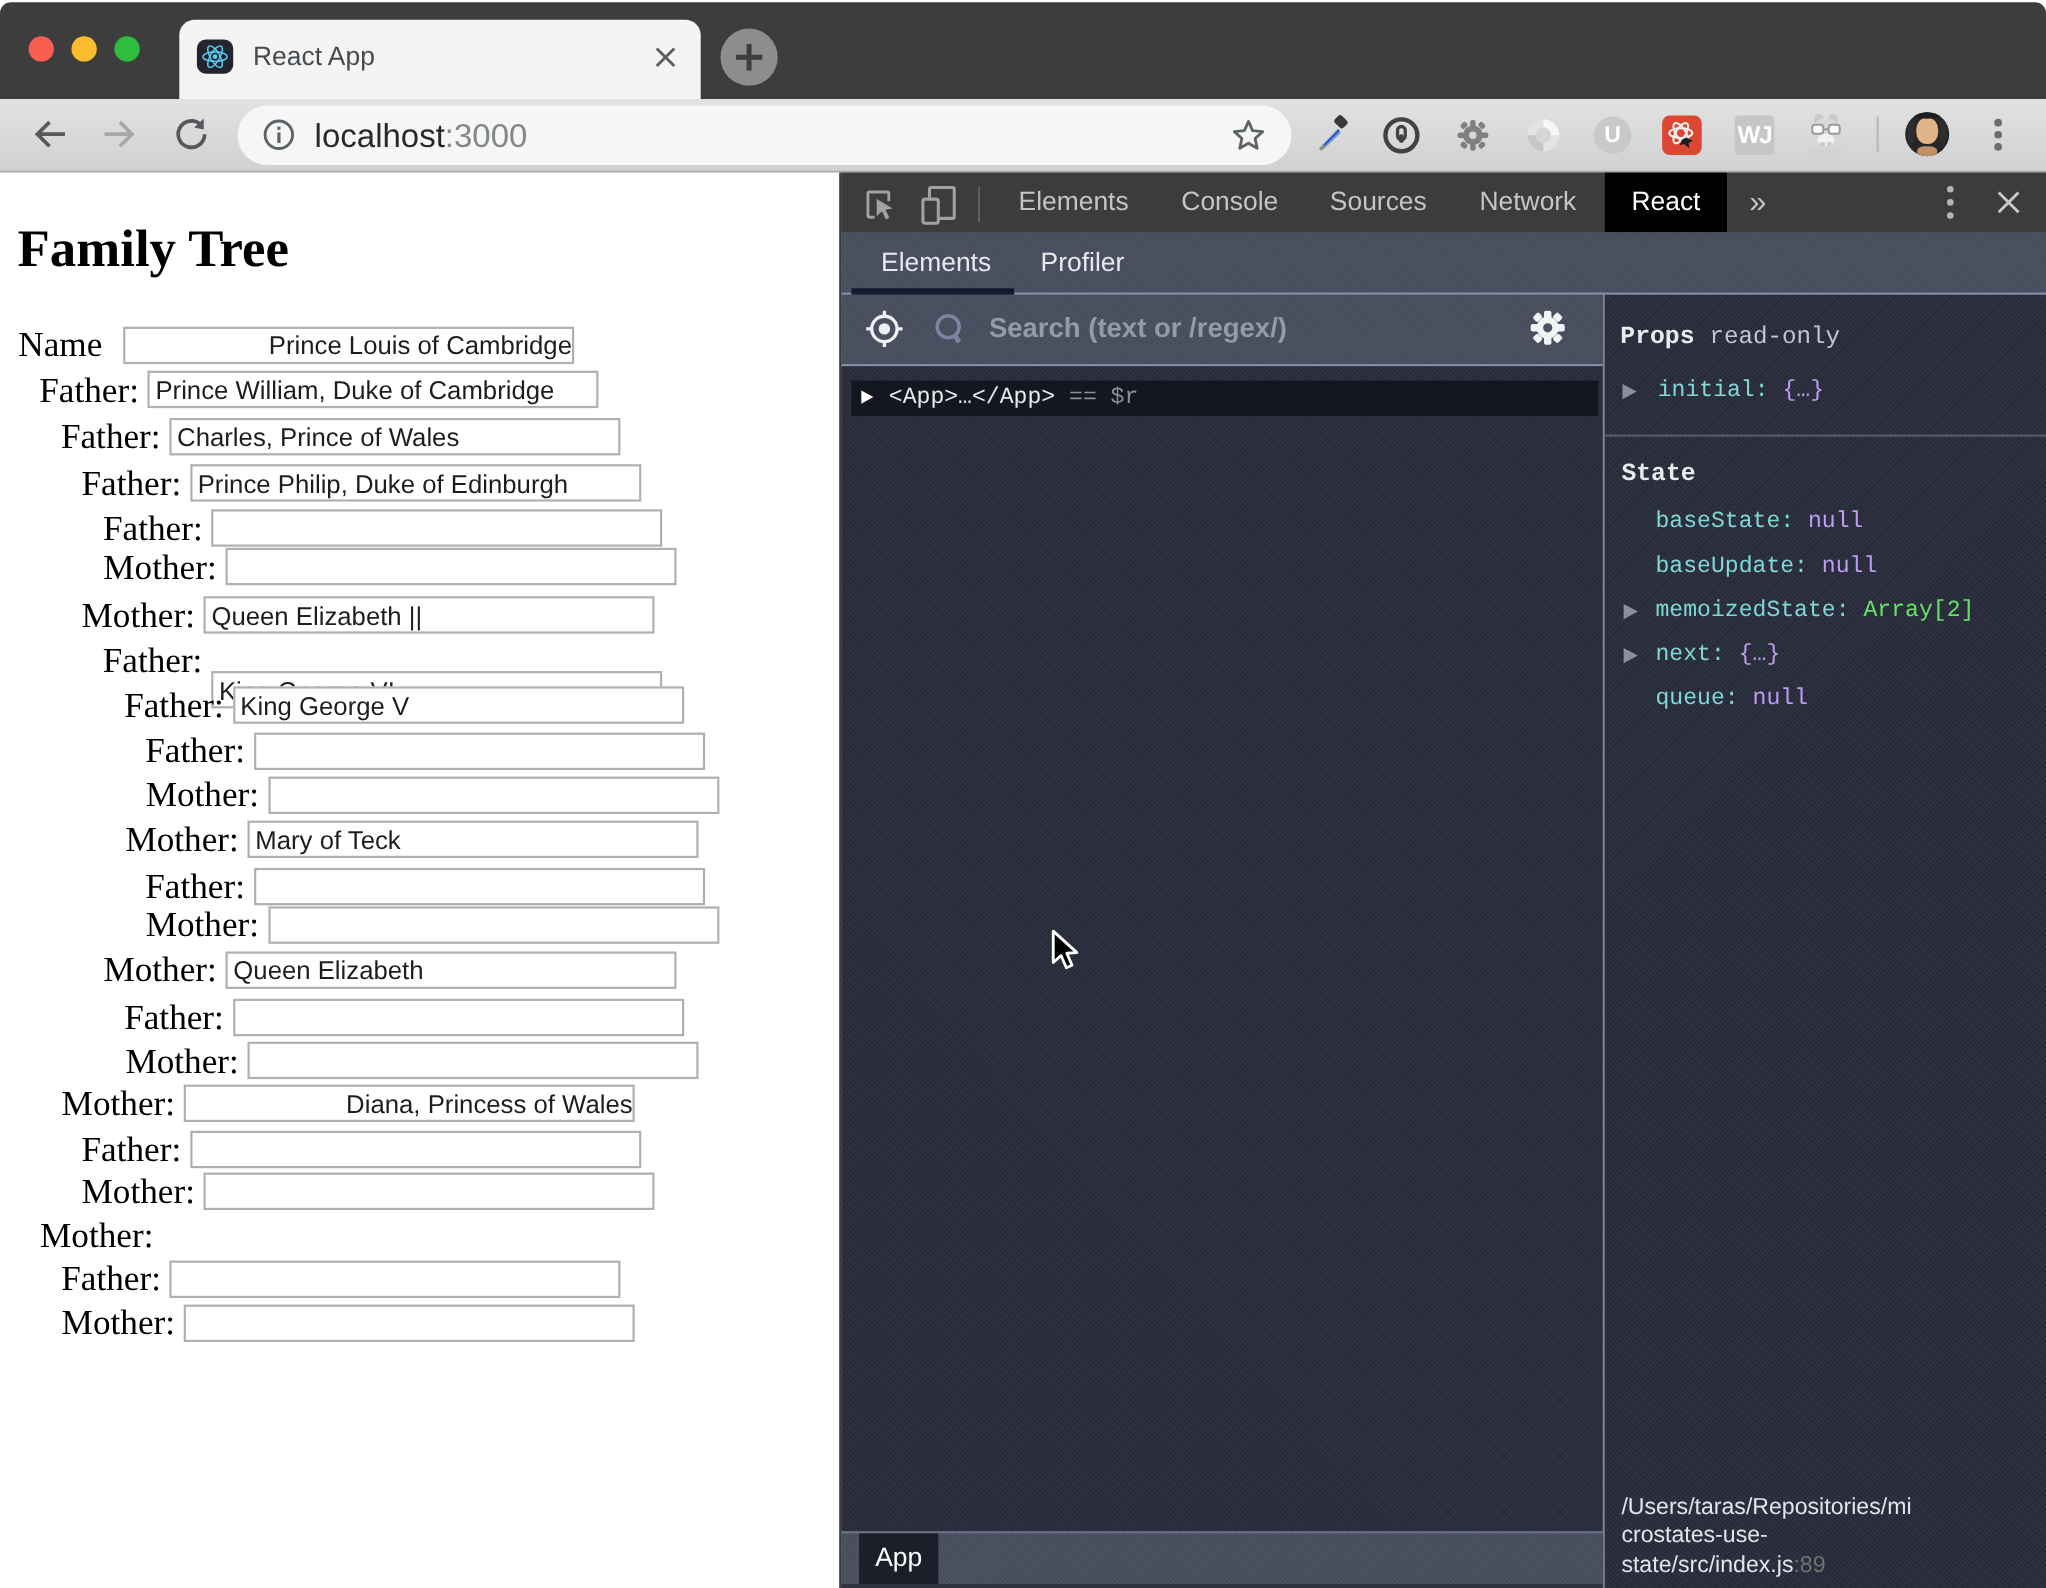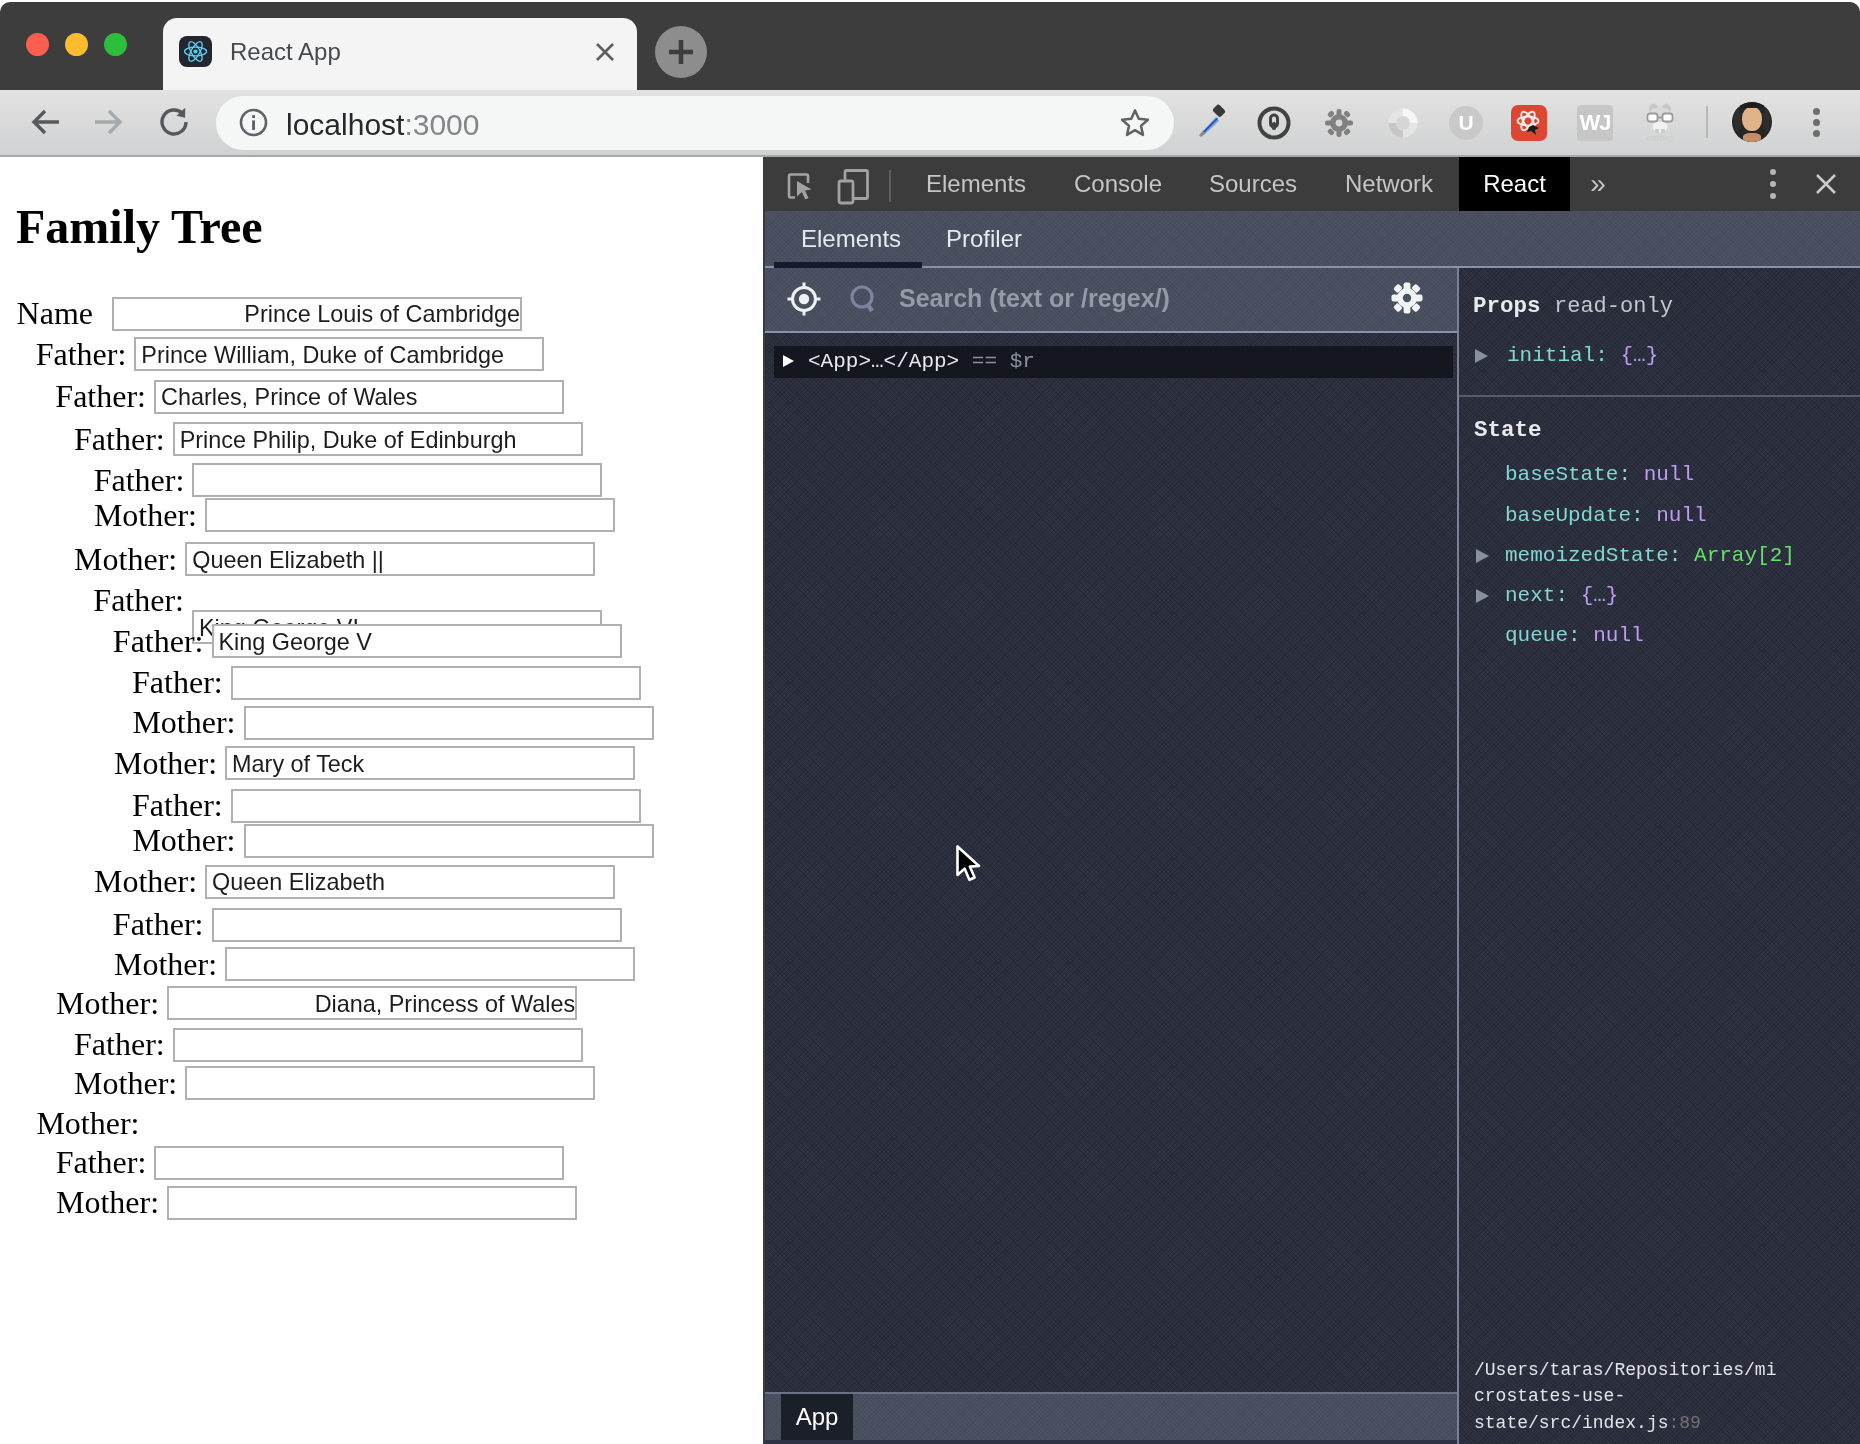--- a/index.html
+++ b/index.html
@@ -76,21 +76,21 @@
 .mrow { position:absolute; font-family:"Liberation Mono", monospace; font-size:21px; line-height:26px; white-space:pre; }
 .tl { color:#7fd8d2; }
 .pu { color:#bd9cf2; }
 .gr { color:#68e16b; }
 .tri { position:absolute; width:0; height:0; border-top:7.5px solid transparent;
   border-bottom:7.5px solid transparent; border-left:13px solid #8a90a2; }
 #hline1 { position:absolute; left:1459px; top:394.5px; width:401px; height:2px; background:#565c6e; }
 #statehdr { position:absolute; left:1474px; top:417px; font-family:"Liberation Mono", monospace;
   font-size:22.5px; font-weight:bold; color:#e9eaee; }
 #pathblock { position:absolute; left:1474px; top:1357px; width:380px;
-  font-family:Liberation Mono, monospace; font-size:18px; line-height:26.4px;
+  font-family:Liberation Sans, sans-serif; font-size:21px; line-height:26.4px;
   color:#e2e4ea; word-break:break-all; }
 #pathblock .num { color:#737373; }
 #crumbs { position:absolute; left:765px; top:1392px; width:692px; height:48px; background:
    repeating-linear-gradient(45deg, rgba(0,0,0,0.05) 0 1px, transparent 1px 3px),
    repeating-linear-gradient(-45deg, rgba(0,0,0,0.05) 0 1px, transparent 1px 3px),
    #4c5262;
   border-top:2px solid #6a7086; }
 #appcrumb { position:absolute; left:781px; top:1394px; width:72px; height:46px; background:#1b1f2a;
   color:#fff; font-size:24px; line-height:46px; text-align:center; }
 #belowcrumb { position:absolute; left:765px; top:1440px; width:692px; height:4px; background:#2f3242; }

